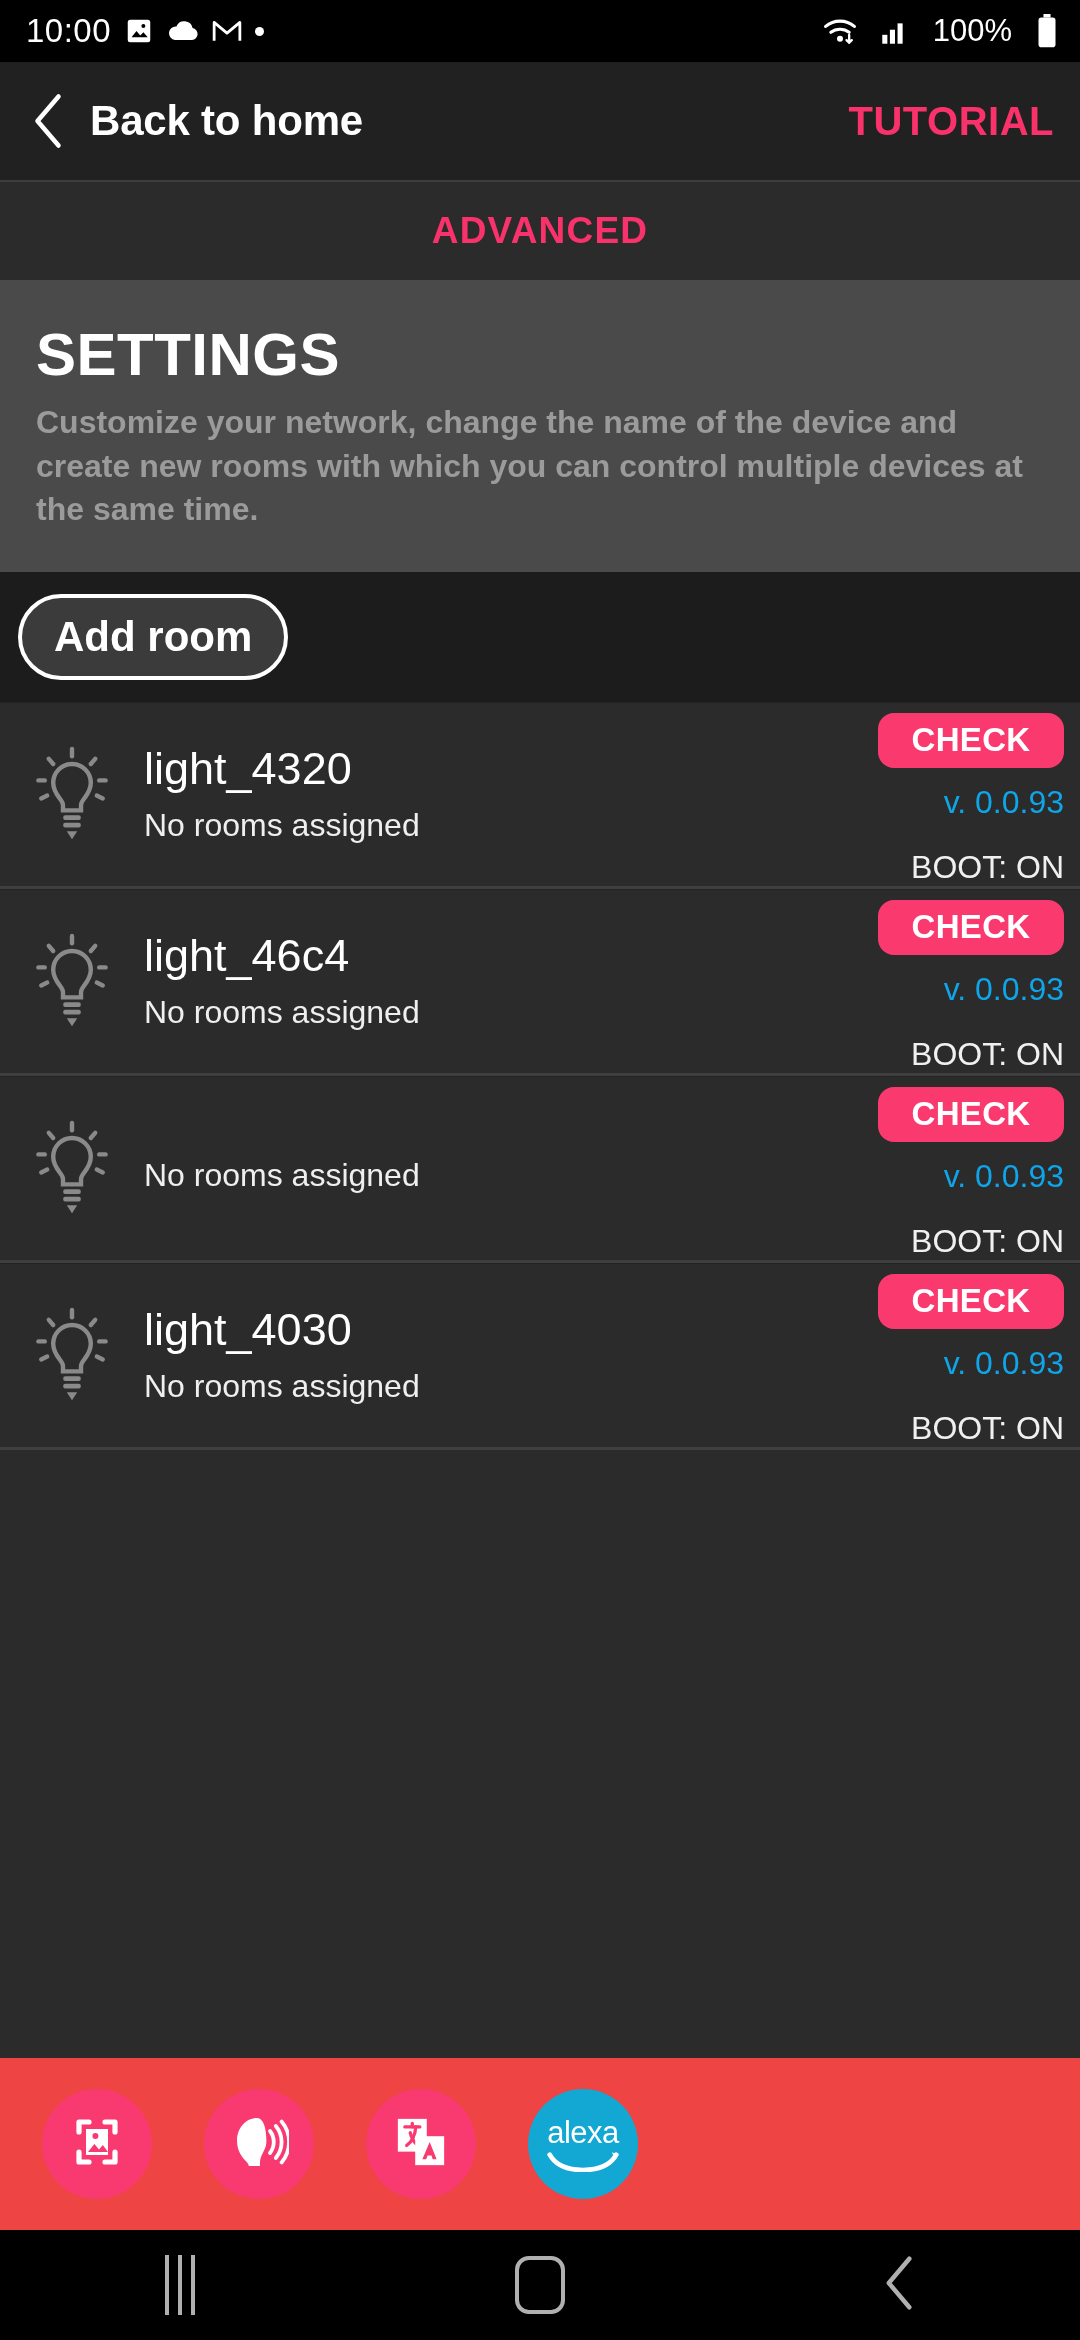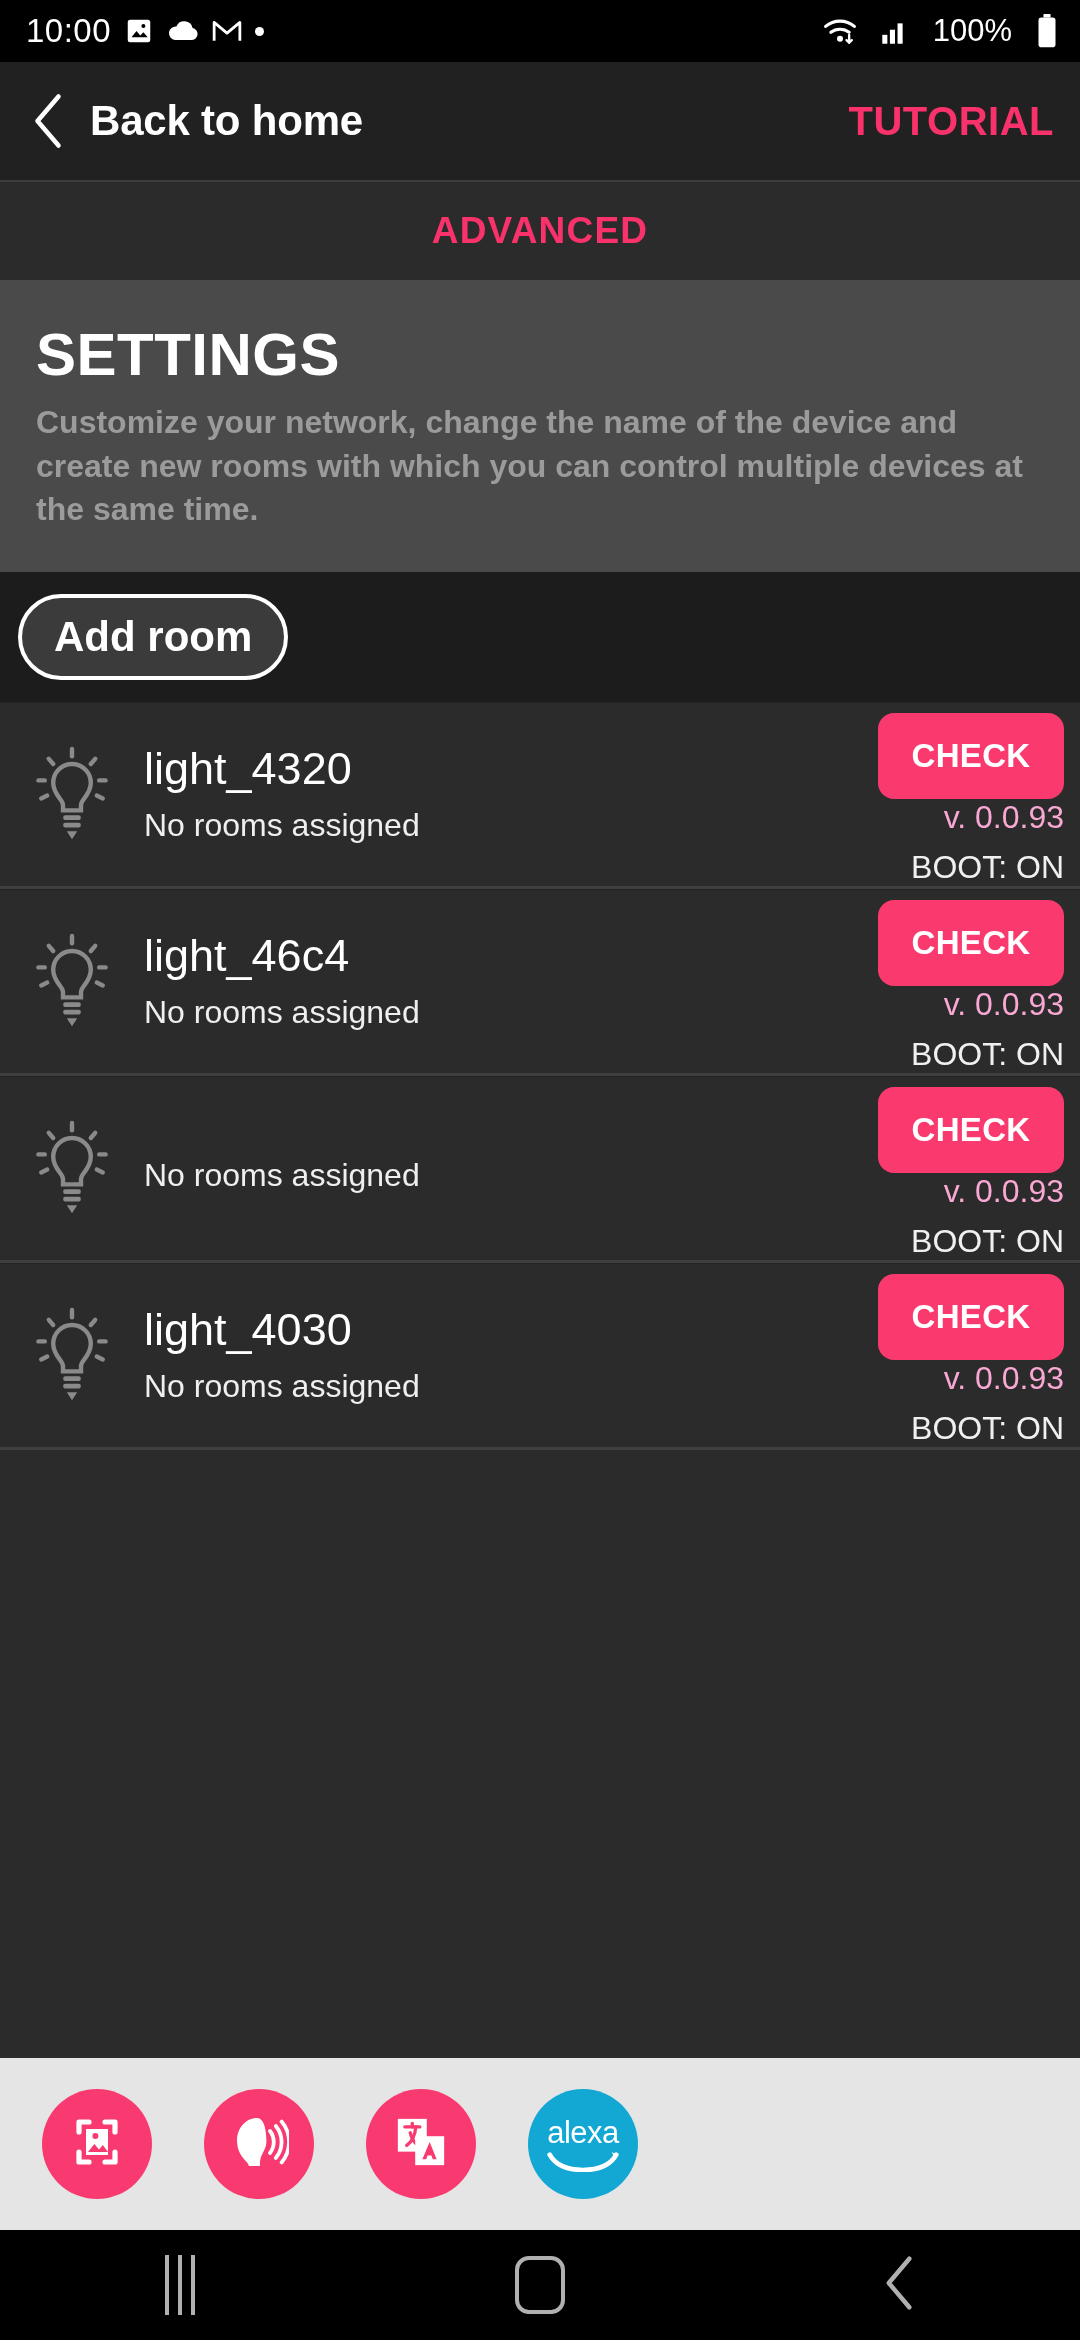--- a/index.html
+++ b/index.html
@@ -77,33 +77,33 @@
     height:187px; background:#2b2b2b; position:relative;
     border-bottom:3px solid #3f3f3f; border-top:1px solid #232323;
     display:flex; align-items:center; padding:0 16px 0 34px;
   }
   .bulb { width:76px; height:96px; flex:none; margin-right:34px; }
   .device-main { flex:1 1 auto; min-width:0; }
   .device-name { color:#fff; font-size:45px; font-weight:400; line-height:1.1; }
   .device-room { color:#efefef; font-size:32px; font-weight:400; margin-top:14px; }
   .device-right {
     flex:none; width:250px; display:flex; flex-direction:column;
-    align-items:flex-end; justify-content:space-between; height:100%; padding-top:10px;
+    align-items:flex-end; justify-content:flex-end; height:100%; padding-top:10px;gap:16px;
   }
   .check-btn {
     background:#fa3a6f; color:#fff; font-size:33px; font-weight:bold;
     border-radius:16px; padding:0 28px; height:86px; min-width:186px;
     display:flex; align-items:center; justify-content:center; letter-spacing:.3px;
   }
-  .device-ver { color:#f9a8d4; font-size:32px; }
+  .device-ver { color:#0ea5e9; font-size:32px; }
   .device-boot { color:#f0f0f0; font-size:32px; margin-top:12px; }
 
   
   .fab-row {
-    background:#e5e5e5; flex:none; height:172px;
+    background:#ef4444; flex:none; height:172px;
     display:flex; align-items:center; padding:0 42px; gap:52px;
   }
   .fab {
     width:110px; height:110px; border-radius:50%;
     display:flex; align-items:center; justify-content:center; flex:none;
   }
   .fab.pink { background:#f93a70; }
   .fab.alexa { background:#13a7d4; }
   .alexa-wrap { display:flex; flex-direction:column; align-items:center; justify-content:center; }
   .alexa-text { color:#fff; font-size:31px; letter-spacing:-.5px; line-height:1; }

